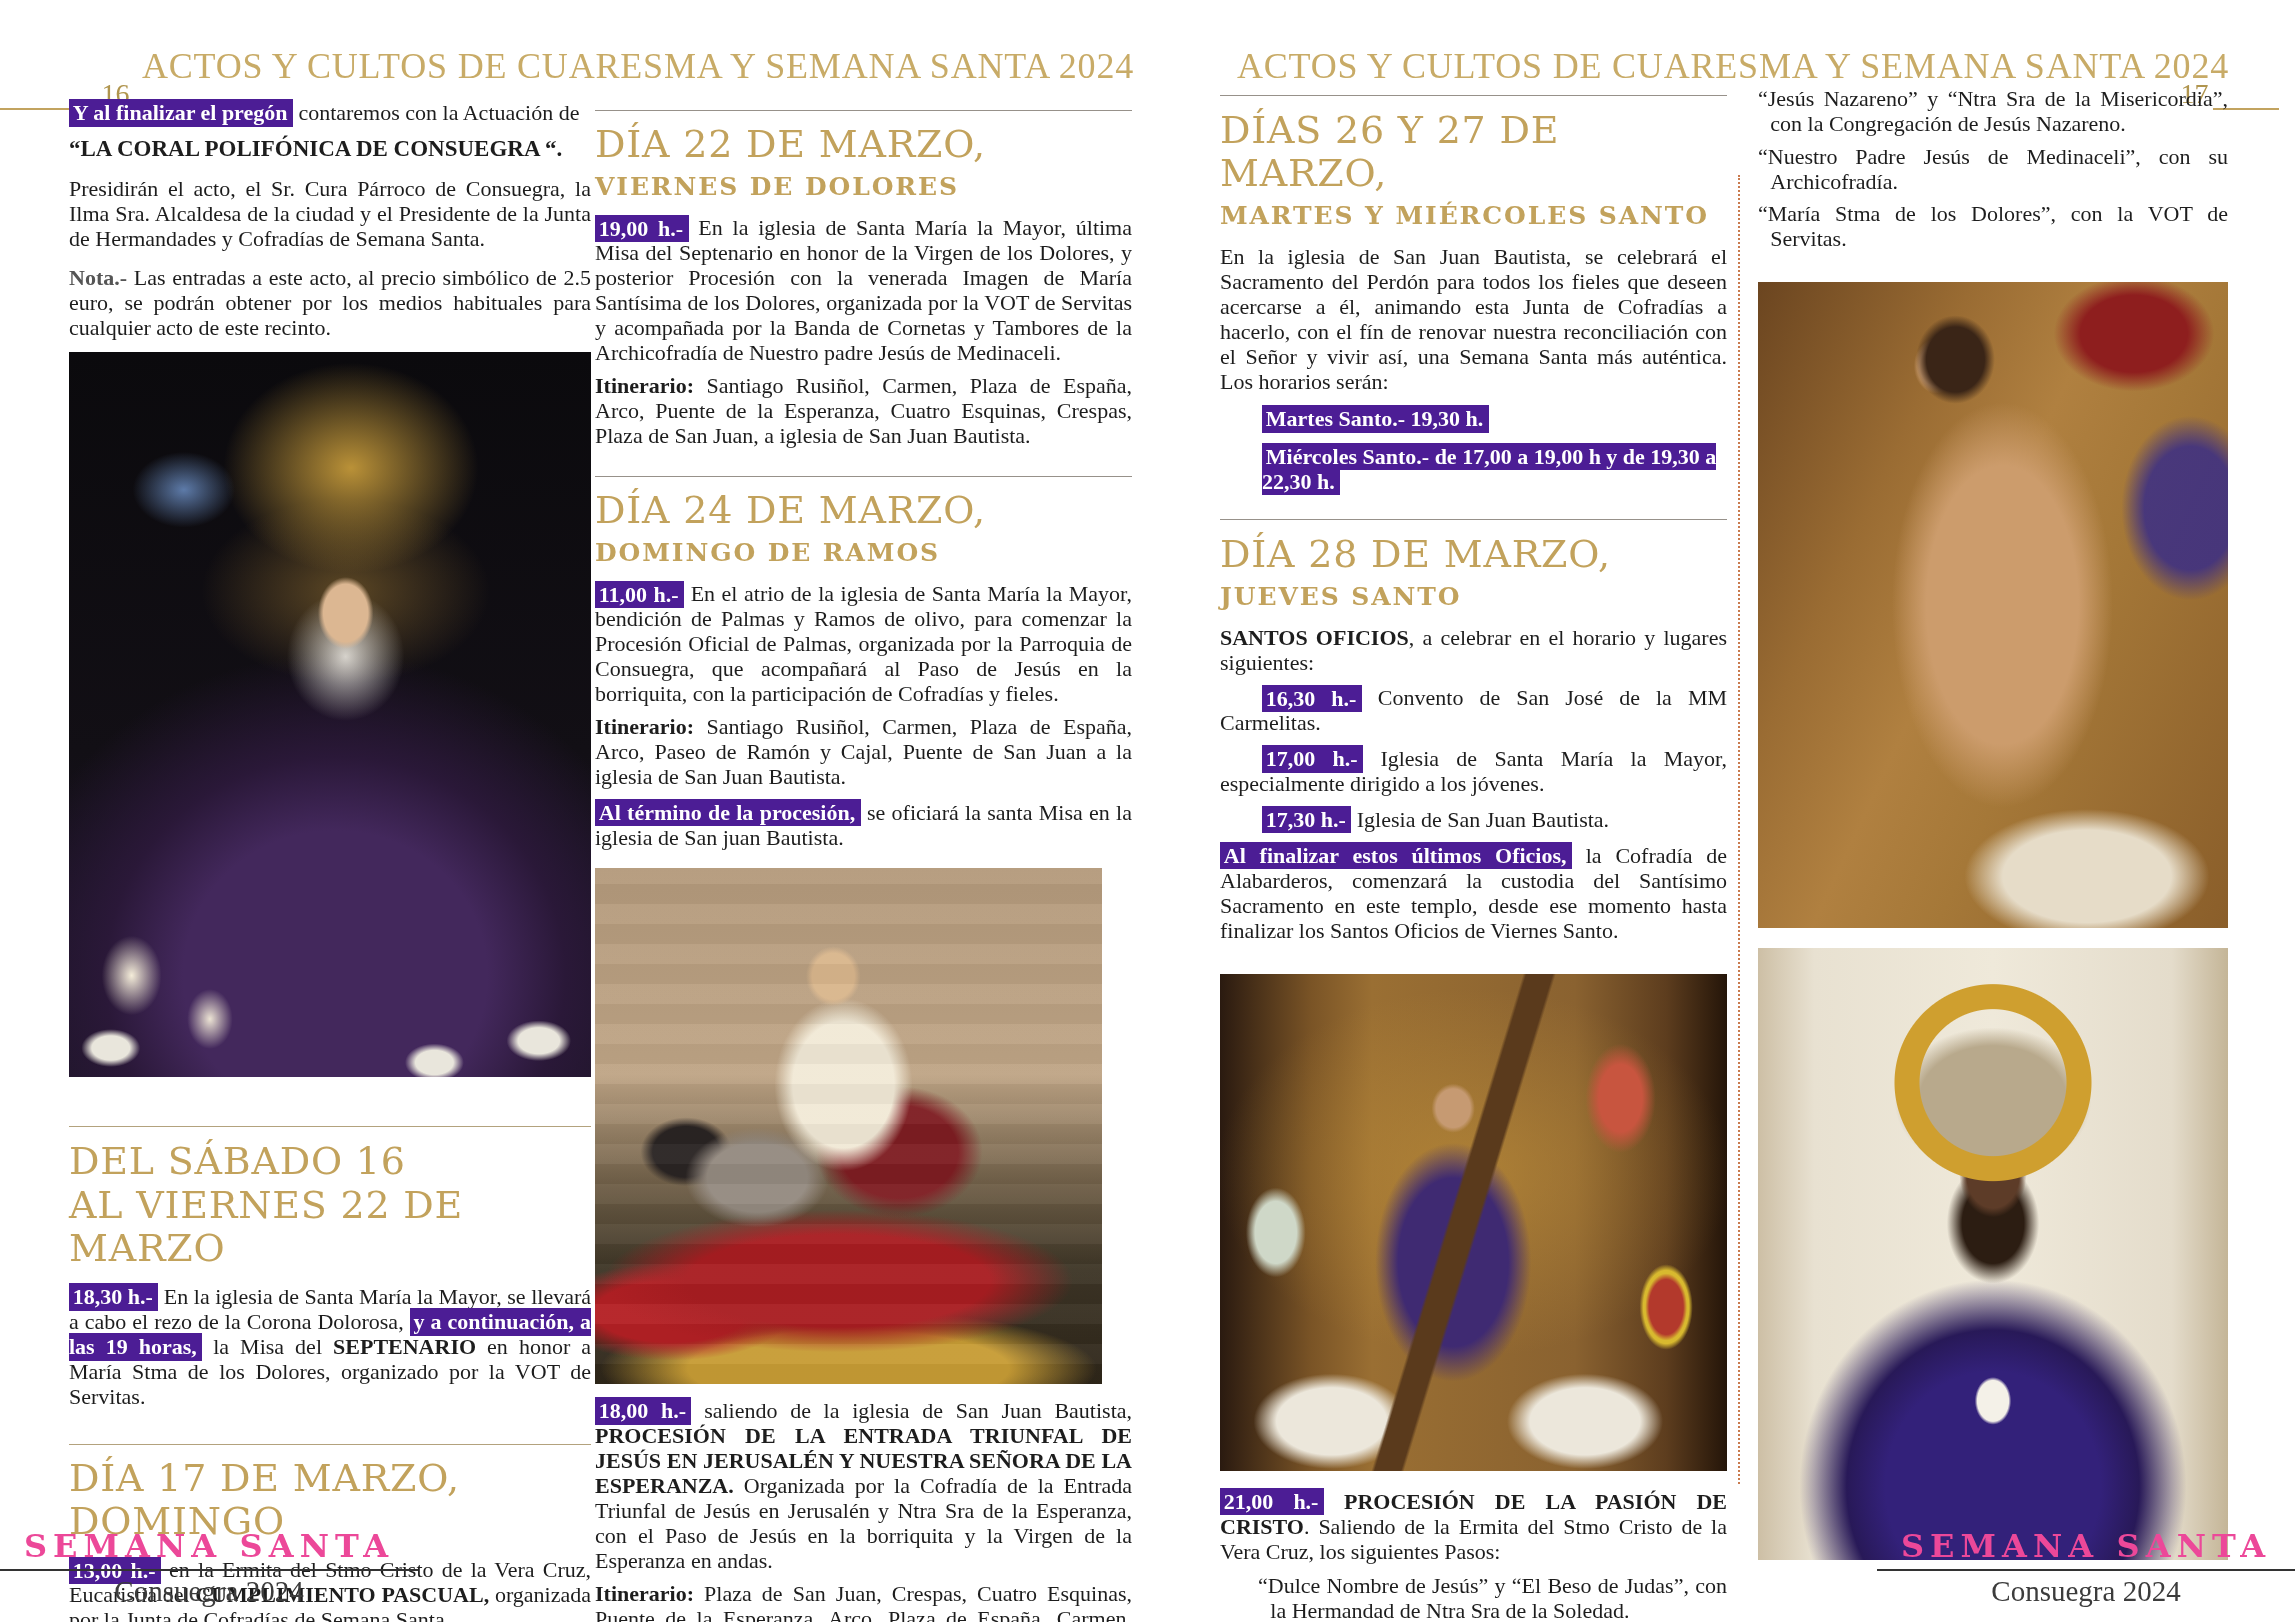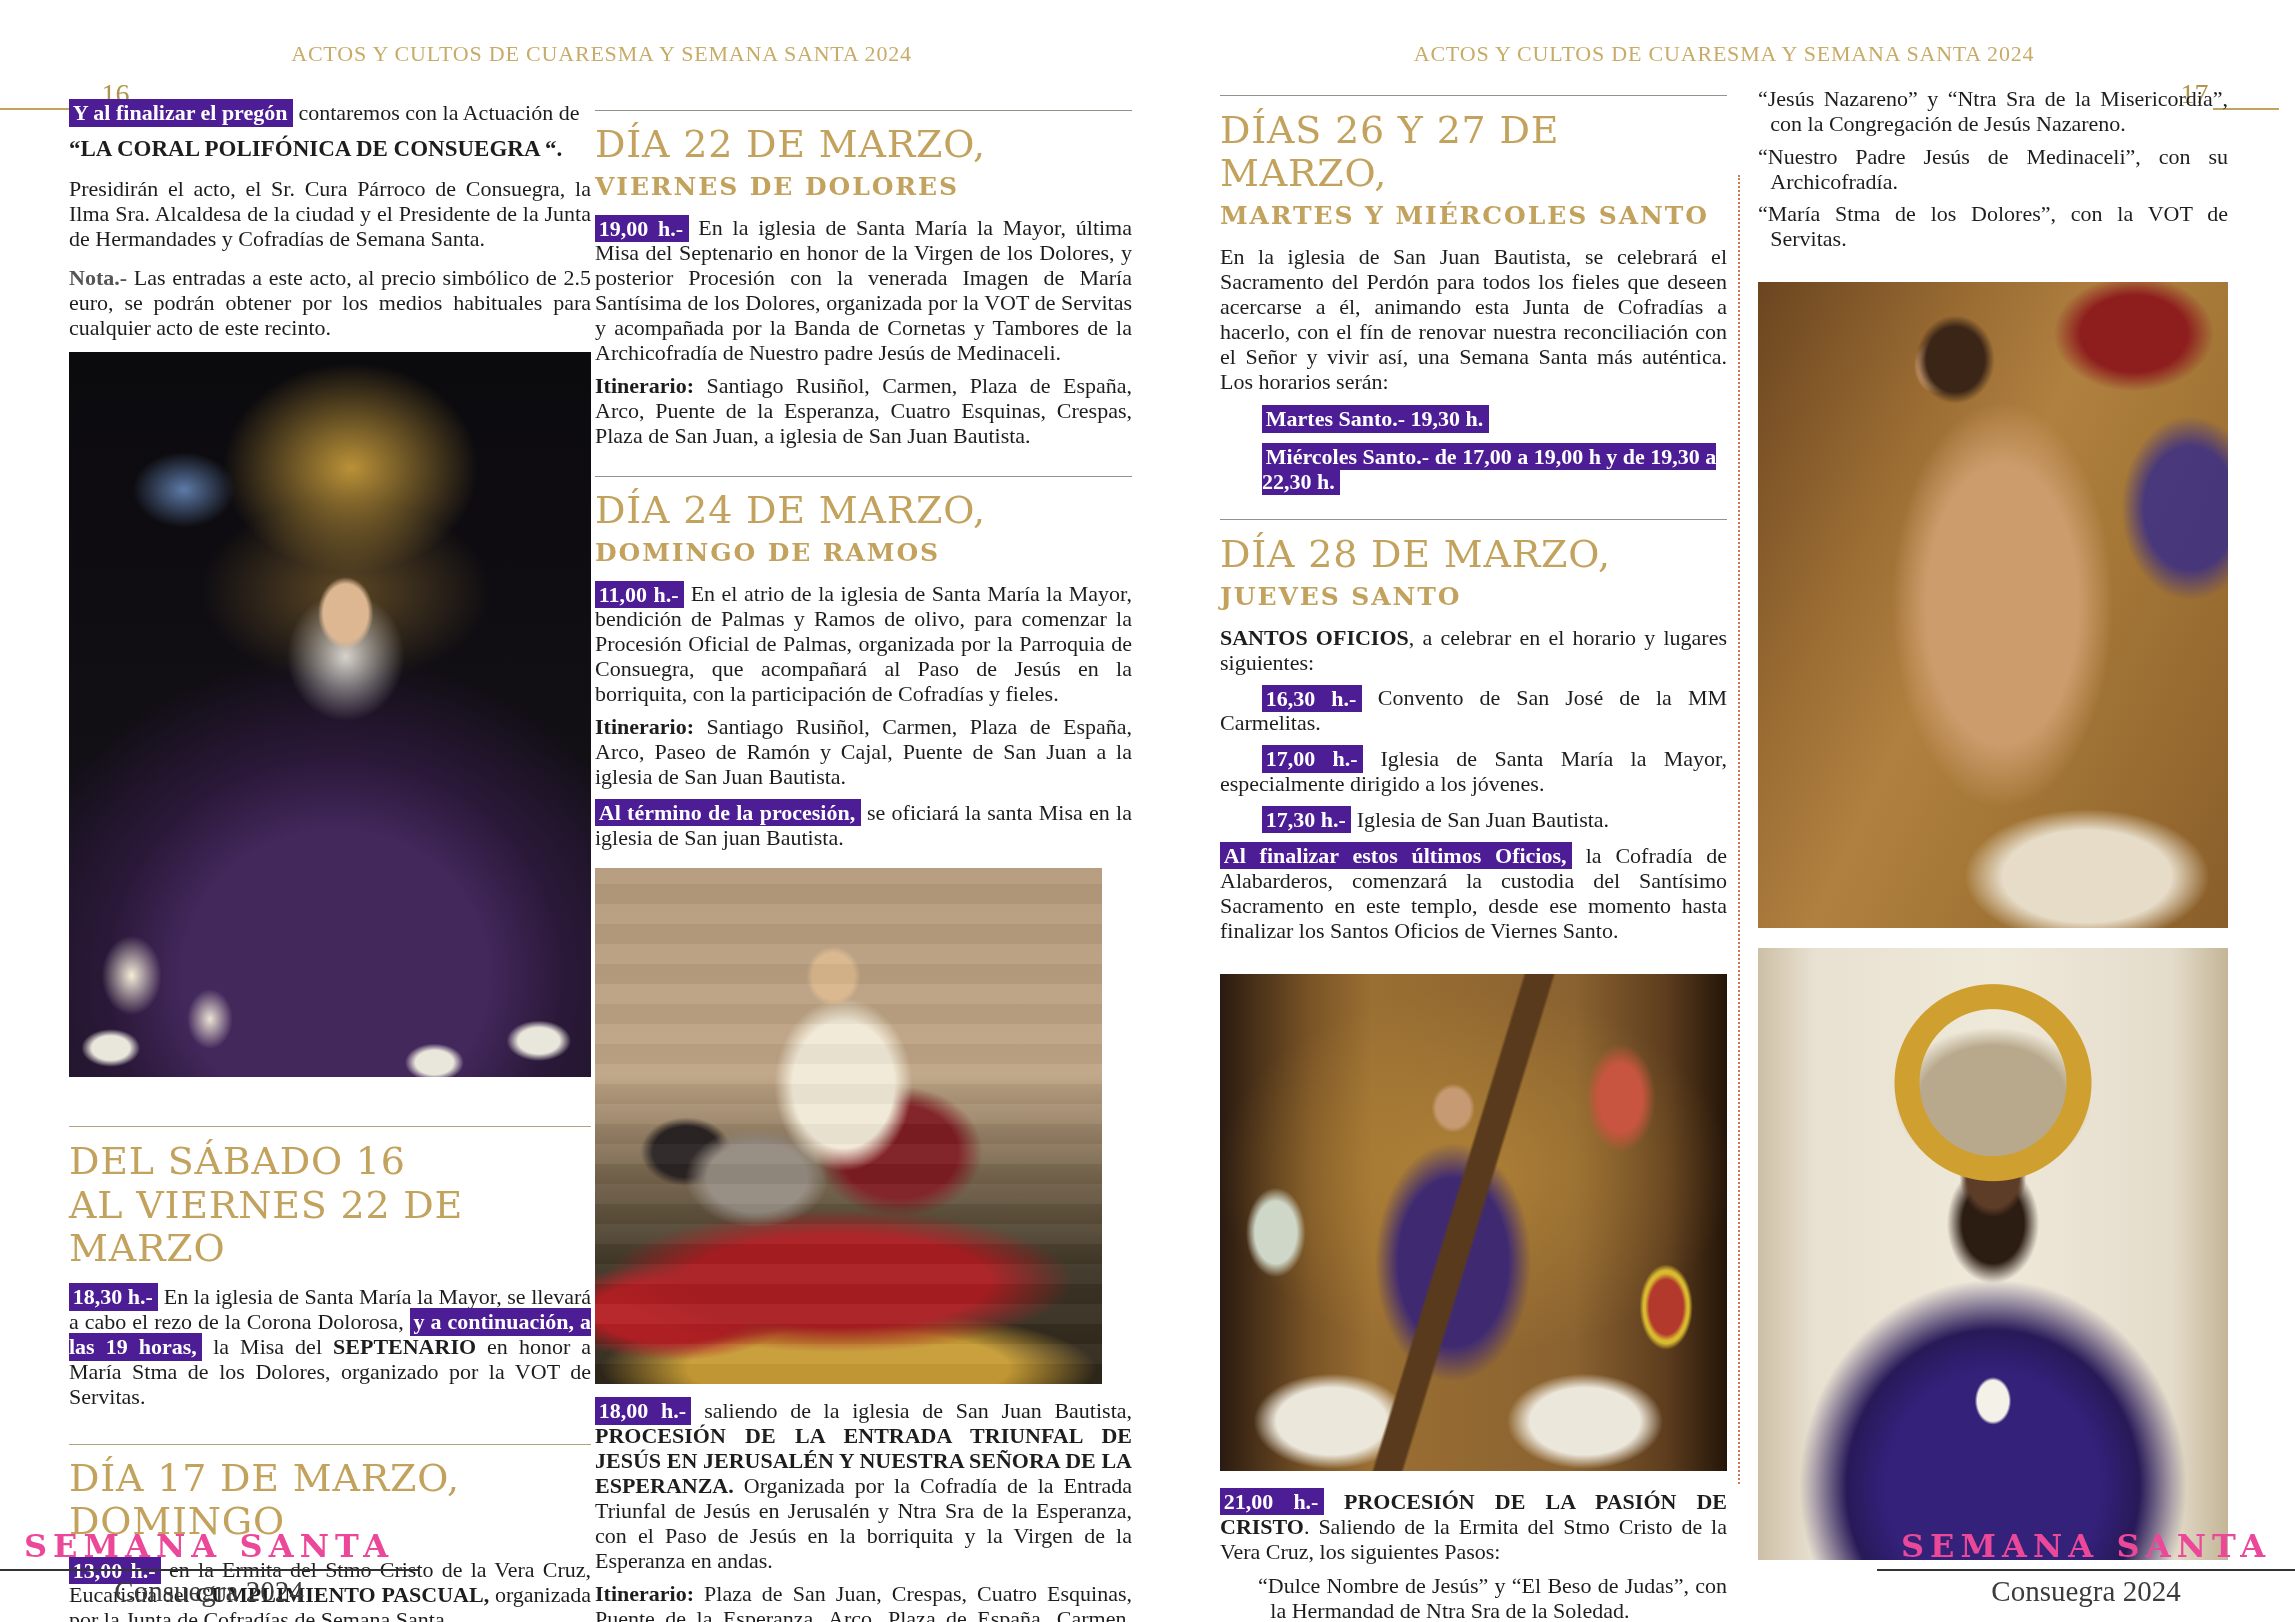--- a/index.html
+++ b/index.html
@@ -1,22 +1,22 @@
 <!DOCTYPE html>
 <html style="font-size:12.3px"><head>
 <meta charset="utf-8">
 <style>
   html,body{margin:0;padding:0;}
   body{
     width:2295px;height:1622px;position:relative;background:#ffffff;overflow:hidden;
     font-family:"Liberation Serif","DejaVu Serif",serif;color:#1d1d1d;
   }
   
-  .page-header{position:absolute;top:35px;font-size:22px;line-height:38px;letter-spacing:0.8px;
-    color:#c8ab67;text-align:center;white-space:nowrap;}
+  .page-header{position:absolute;top:47px;font-size:36px;line-height:38px;letter-spacing:0.8px;
+    color:#c8ab67;text-align:right;white-space:nowrap;}
   .ph-left{left:69px;width:1065px;}
   .ph-right{left:1219px;width:1010px;}
   .pn{position:absolute;top:78px;display:flex;align-items:flex-end;gap:4.6px;
     font-size:28px;color:#b0954e;}
   .pn-l{left:0;}
   .pn-r{right:16px;}
   .pn-line{display:inline-block;border-top:2.3px solid #c2a35f;height:0;}
   .pn-l .pn-line{width:97px;}
   .pn-r .pn-line{width:66px;}
   

